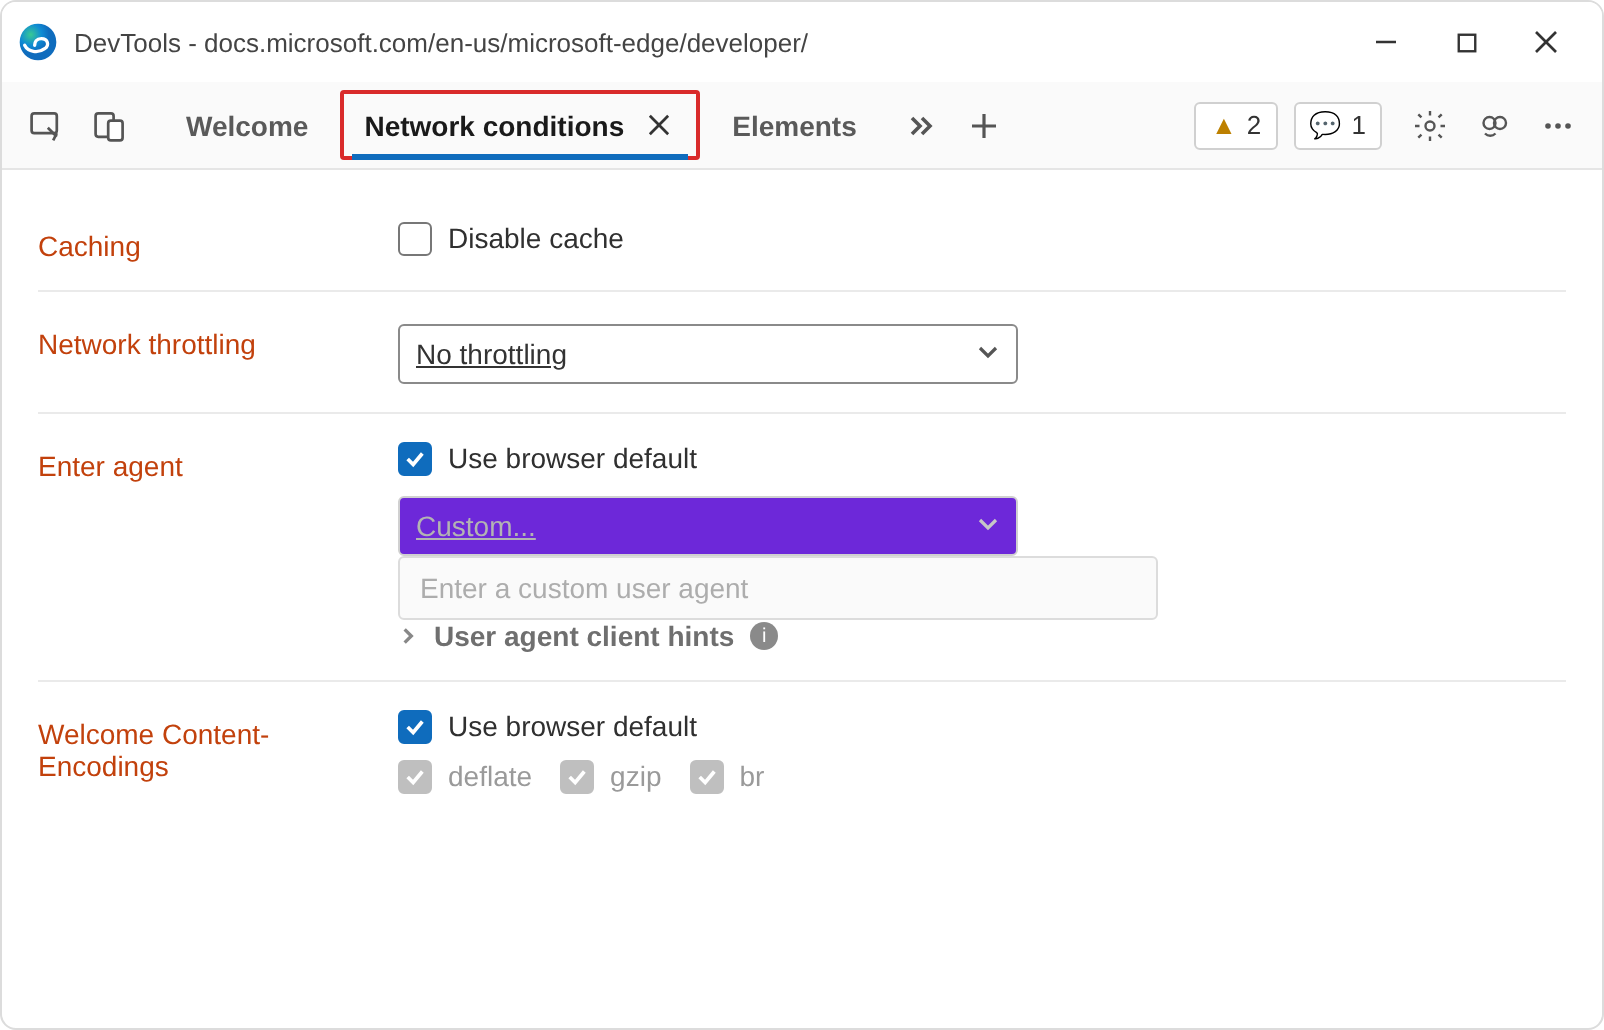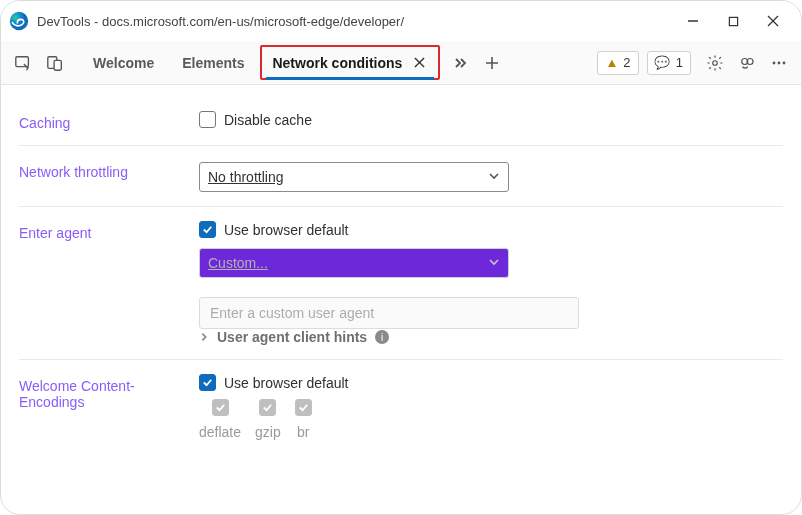--- a/index.html
+++ b/index.html
@@ -1,17 +1,17 @@
 <!DOCTYPE html>
 <html><head>
 <meta charset="utf-8">
 <style>
   * { box-sizing: border-box; }
   html, body { margin:0; padding:0; font-family: "Segoe UI", Arial, sans-serif; font-size:14px; color:#303030; background:#fff; }
-  .window { width:802px; height:515px; border:1px solid #dcdcdc; border-radius:20px; overflow:hidden; display:flex; flex-direction:column; background:#fff; }
+  .window { width:802px; height:515px; border:1px solid #dcdcdc; border-radius:8px; overflow:hidden; display:flex; flex-direction:column; background:#fff; }
   
   .titlebar { height:40px; display:flex; align-items:center; padding:0 8px; background:#fff; }
   .edge-icon { width:20px; height:20px; margin-right:8px; }
   .title-text { flex:1; color:#444; font-size:13px; }
   .win-btn { width:40px; height:32px; display:flex; align-items:center; justify-content:center; color:#444; }
   
   .toolbar { height:44px; display:flex; align-items:center; border-bottom:1px solid #e5e5e5; padding:0 8px; background:#fafafa; gap:4px; }
   .tool-icon { width:28px; height:28px; display:flex; align-items:center; justify-content:center; color:#555; border-radius:4px; }
   .tabs { display:flex; align-items:stretch; height:100%; margin-left:6px; }
   .tab { display:flex; align-items:center; padding:0 14px; color:#5a5a5a; cursor:default; font-size:14px; position:relative;font-weight:bold; }
@@ -21,31 +21,31 @@
   .tab-close { width:18px; height:18px; display:flex; align-items:center; justify-content:center; margin-left:8px; border-radius:3px;}
   .spacer { flex:1; }
   .badge { height:24px; border:1px solid #d0d0d0; border-radius:3px; padding:0 7px; display:flex; align-items:center; gap:5px; font-size:13px; color:#333; background:#fff;}
   .badge.warn .ico{ color:#bd8000;}
   .badge.info .ico{ color:#0f6cbd;}
   .badge .ico{ font-size:13px; }
   
   .content { flex:1; overflow:auto; padding:12px 18px 24px 18px; }
   .section { display:flex; padding:14px 0; border-bottom:1px solid #eaeaea; }
   .section:last-child{ border-bottom:none;}
-  .section-label { width:180px; color:#8b5cf6; padding-top:4px; font-size:14px; }
+  .section-label { width:180px; color:#c2410c; padding-top:4px; font-size:14px; }
   .section-body { flex:1; max-width:420px;}
-  .checkbox { display:flex; align-items:center; gap:8px; cursor:default; }
+  .checkbox { display:flex; align-items:flex-start; gap:8px; cursor:default; }
   .chk { width:17px; height:17px; border:1px solid #777; border-radius:3px; display:flex; align-items:center; justify-content:center; background:#fff;}
   .chk.checked { background:#0f6cbd; border-color:#0f6cbd; color:#fff;}
   .chk.checked.disabled { background:#bfbfbf; border-color:#bfbfbf; }
   .chk svg{ width:11px; height:11px;}
-  .checkbox.disabled { color:#9a9a9a;flex-direction:column; }
+  .checkbox.disabled { color:#9a9a9a; }
   .select { margin-top:2px; width:310px; height:30px; border:1px solid #8a8a8a; border-radius:3px; display:flex; align-items:center; padding:0 8px; justify-content:space-between; color:#333;text-decoration:underline;}
   .select.dim { color:#b3b3b3; border-color:#d0d0d0; background:#6d28d9;}
-  .textinput { margin-top:19px; width:380px; height:32px; border:1px solid #dcdcdc; border-radius:3px; background:#fafafa; display:flex; align-items:center; padding:0 10px; color:#adadad;}
+  .textinput { margin-top:0; width:380px; height:32px; border:1px solid #dcdcdc; border-radius:3px; background:#fafafa; display:flex; align-items:center; padding:0 10px; color:#adadad;}
   .disclosure { margin-top:0; display:flex; align-items:center; gap:8px; color:#6f6f6f; }
   .disclosure .chevron{ color:#888;}
   .disclosure .text{ font-weight:600;}
   .info-dot{ width:14px; height:14px; border-radius:50%; background:#8a8a8a; color:#fff; font-size:10px; display:flex; align-items:center; justify-content:center;}
   .encodings{ display:flex; gap:14px; margin-top:8px;}
   .chev-down{ }
 </style>
 </head>
 <body>
 
@@ -95,32 +95,32 @@
       <svg width="18" height="18" viewBox="0 0 20 20" fill="none" stroke="#555" stroke-width="1.5">
           <rect x="2" y="3" width="10" height="13" rx="1.5"></rect>
           <rect x="9" y="7" width="8" height="11" rx="1.5" fill="#fff"></rect>
         </svg>
     </div>
 
     <div class="tabs">
       <div class="tab">
           <span>Welcome</span>
         </div>
-      <div class="tab">
-          <span>Elements</span>
-        </div>
       <div class="tab active active-frame">
         <span>Network conditions</span>
         <span class="tab-close">
             <svg width="11" height="11" viewBox="0 0 12 12">
               <line x1="1" y1="1" x2="11" y2="11" stroke="#333" stroke-width="1.5"></line>
               <line x1="11" y1="1" x2="1" y2="11" stroke="#333" stroke-width="1.5"></line>
             </svg>
           </span>
       </div>
+      <div class="tab">
+          <span>Elements</span>
+        </div>
     </div>
 
     <div class="tool-icon">
       <svg width="14" height="14" viewBox="0 0 14 14" fill="none" stroke="#555" stroke-width="1.8">
           <path d="M3 3l4 4-4 4M8 3l4 4-4 4"></path>
         </svg>
     </div>
     <div class="tool-icon">
       <svg width="14" height="14" viewBox="0 0 14 14" stroke="#555" stroke-width="1.6">
           <line x1="7" y1="1" x2="7" y2="13"></line>

